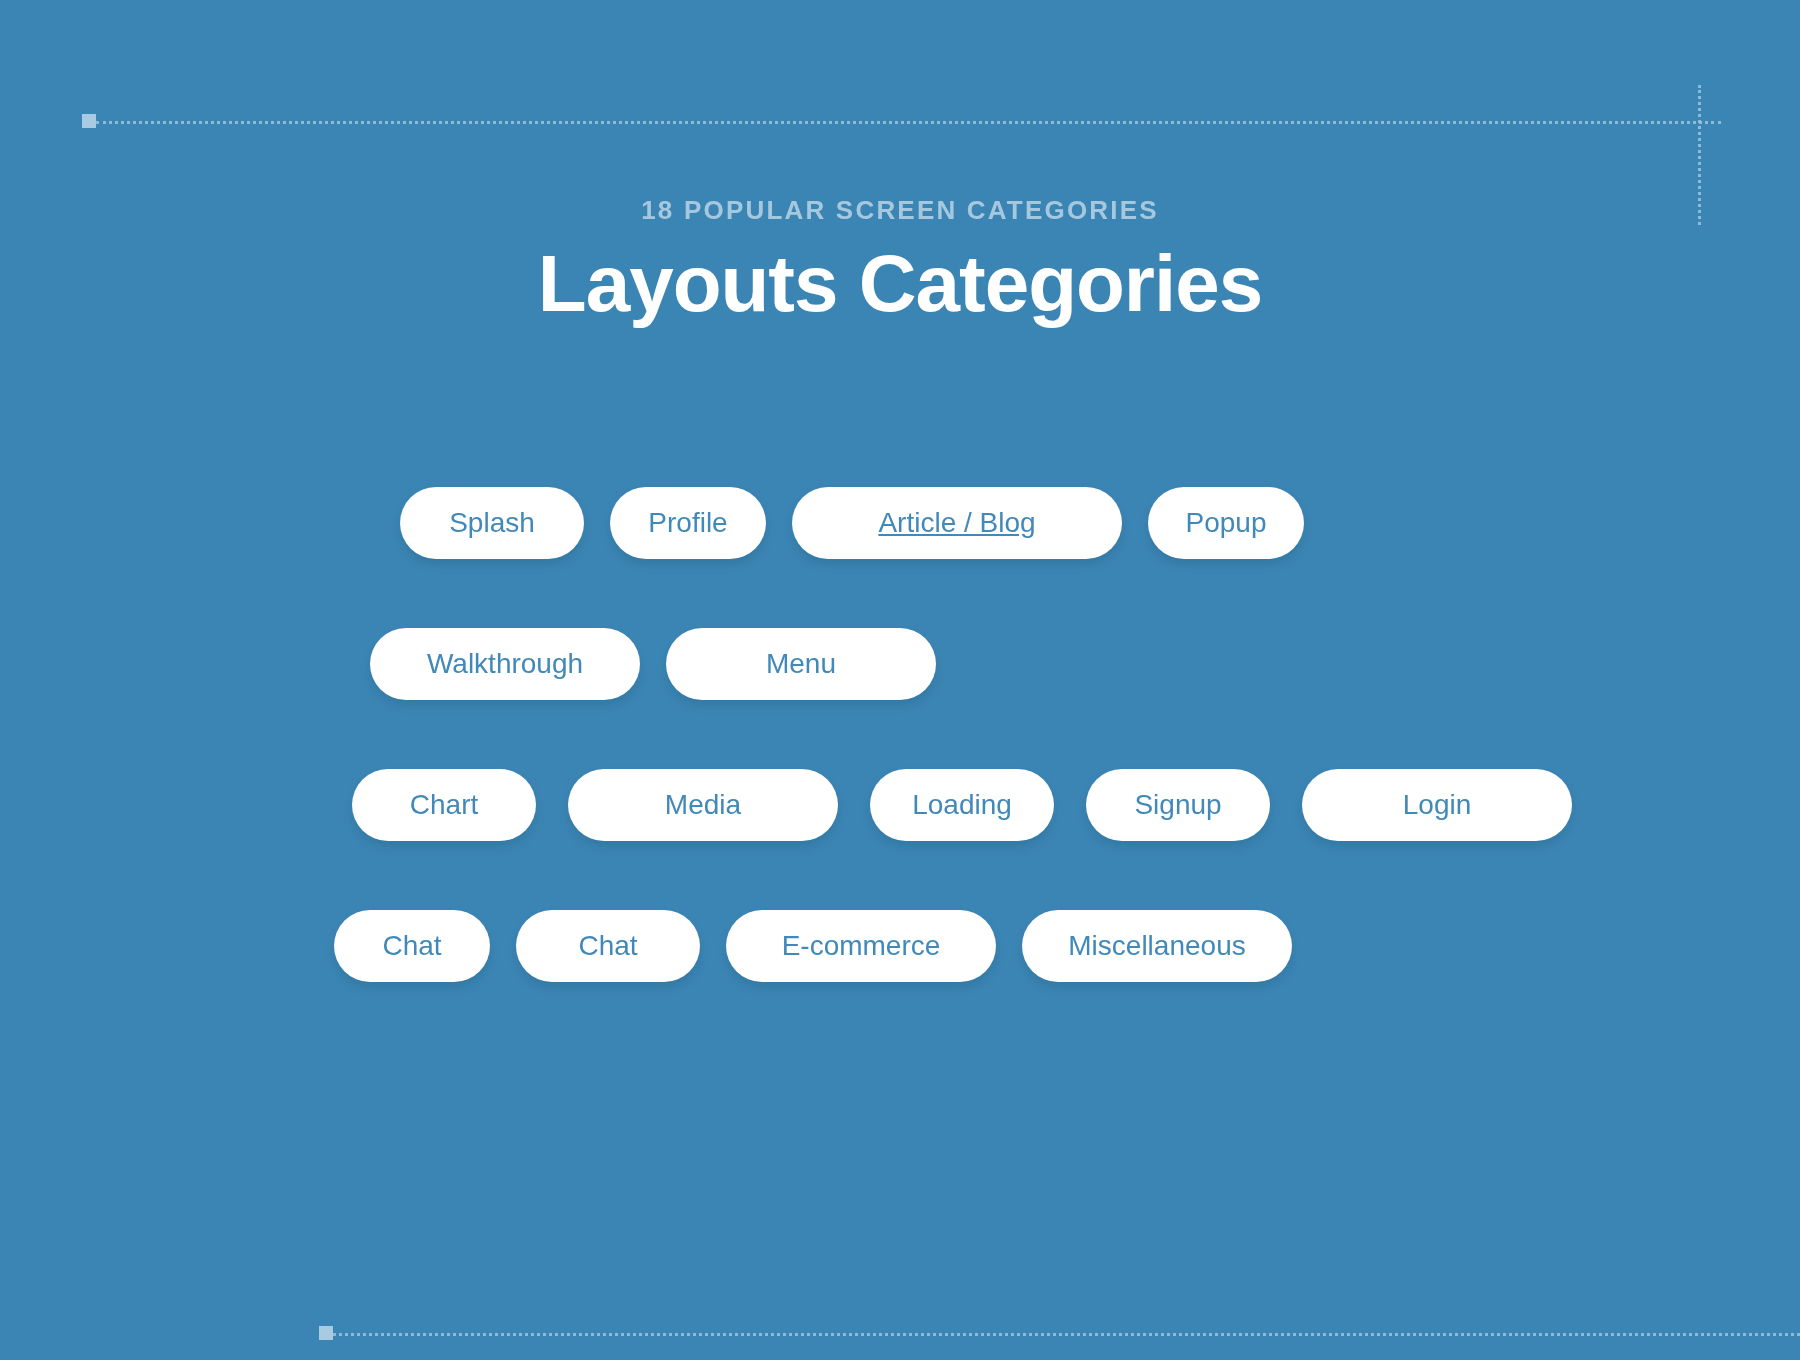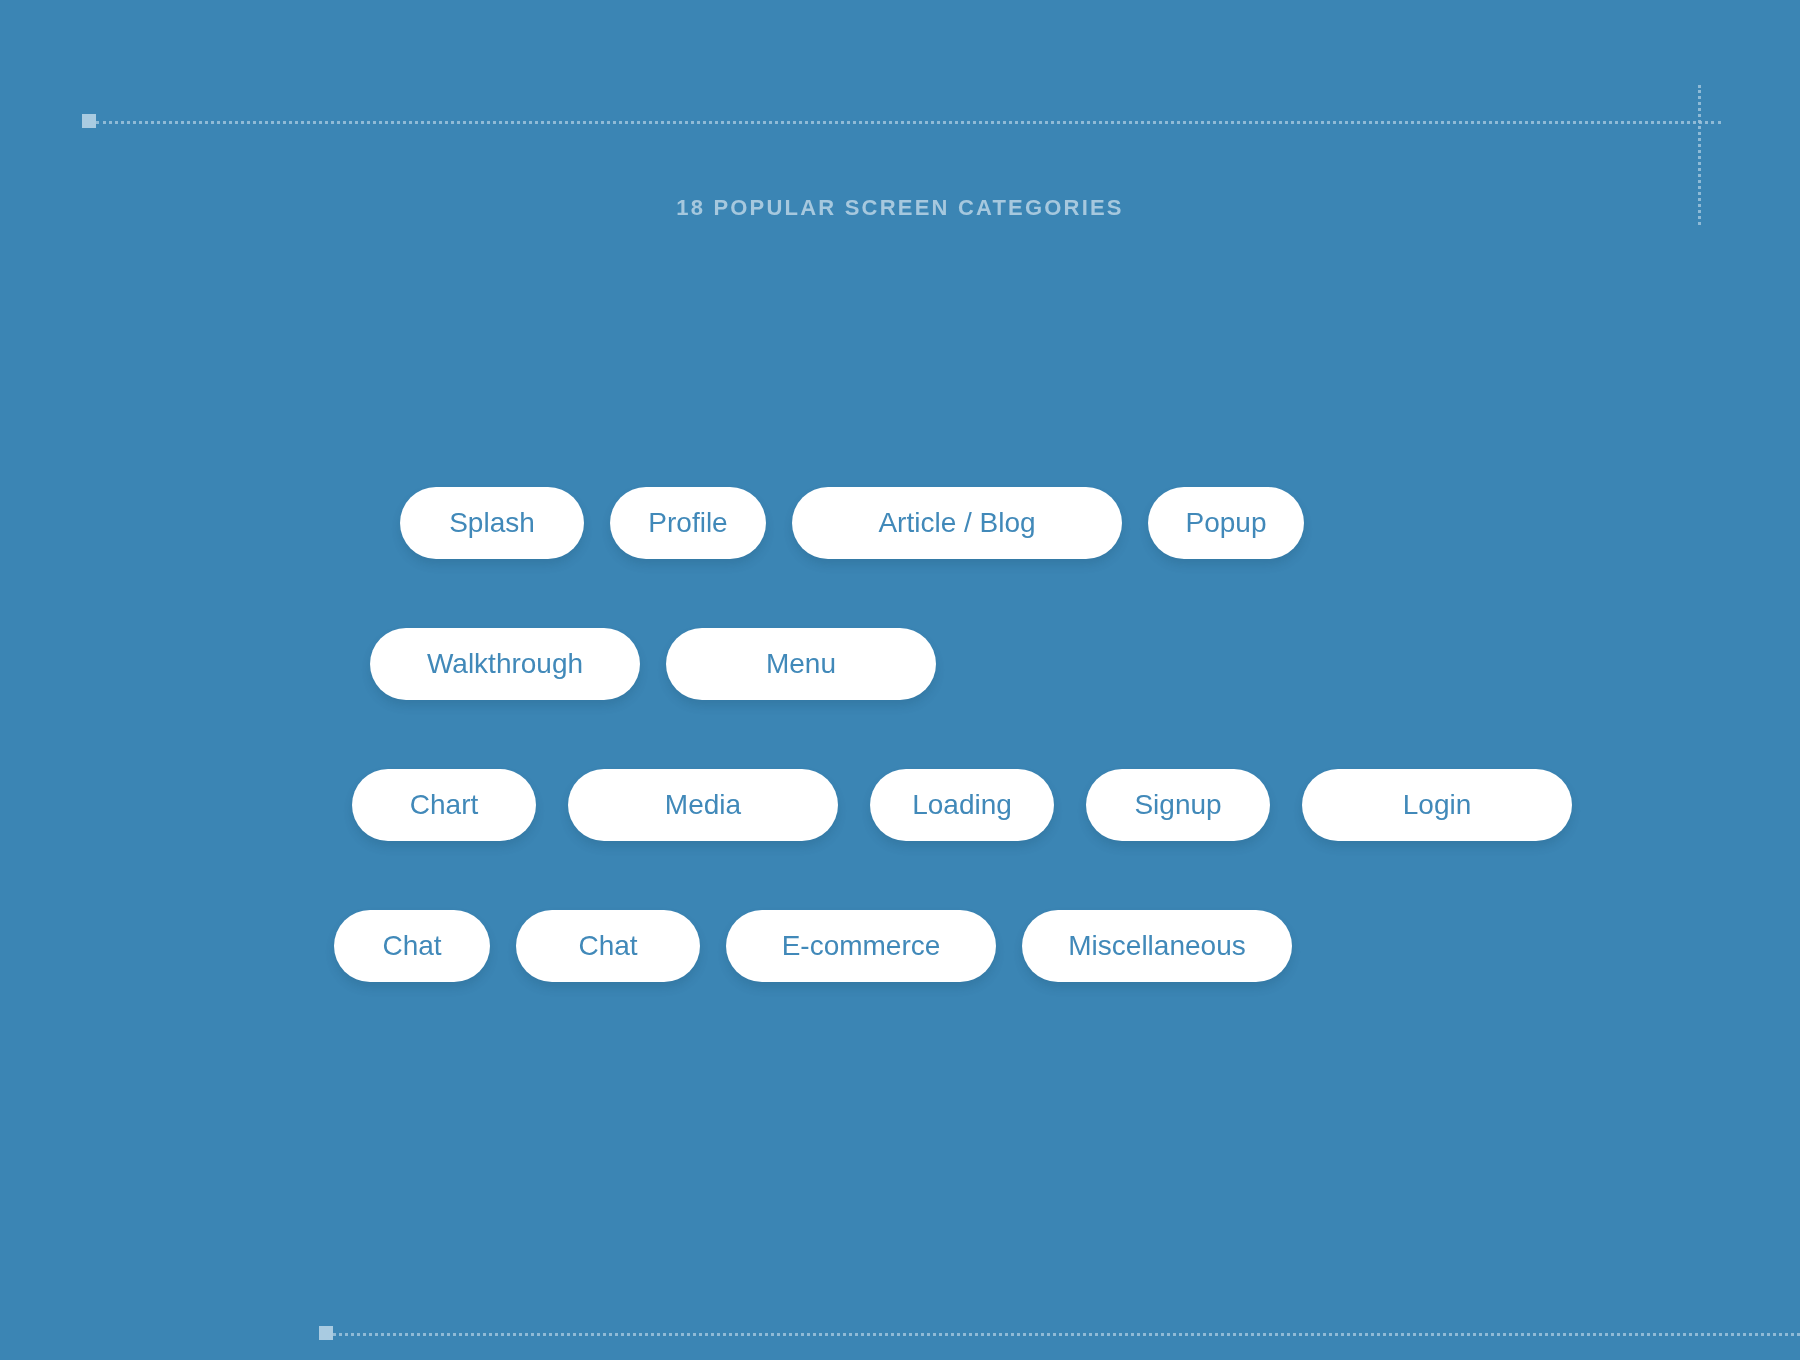--- a/index.html
+++ b/index.html
@@ -43,21 +43,21 @@
 
   
   .header {
     position: absolute;
     top: 195px;
     left: 0;
     width: 1800px;
     text-align: center;
   }
   .eyebrow {
-    font-size: 22px;
+    font-size: 26px;
     font-weight: bold;
     letter-spacing: 2.2px;
     color: #a6c8de;
     text-transform: uppercase;
     line-height: 1.2;
     margin: 0;
   }
   .page-title {
     margin: 16px 0 0 0;
     font-size: 80px;
@@ -99,33 +99,34 @@
     line-height: 1;
     white-space: nowrap;
     box-shadow: 0 6px 10px rgba(20, 60, 90, 0.16);
     cursor: pointer;
     box-sizing: border-box;
   }
   
   .pill.w-sm  { min-width: 156px; }
   .pill.w-md  { min-width: 184px; }
   .pill.w-xl  { min-width: 270px; text-align: center; }
-  .pill.w-xxl { min-width: 330px; }
+  .pill.w-xxl { min-width: 330px; text-decoration: underline; }
 </style>
 </head>
 <body>
 
 <div id="guide-top-handle" class="guide-handle"></div>
 <div id="guide-top" class="guide-h"></div>
 <div id="guide-right" class="guide-v"></div>
 <div id="guide-bottom-handle" class="guide-handle"></div>
 <div id="guide-bottom" class="guide-h"></div>
 
 <div class="header">
   <div class="eyebrow">18 POPULAR SCREEN CATEGORIES</div>
+  <div class="page-title">Layouts Categories</div>
 </div>
 
 <div class="rows">
   <div class="pill-row r1">
       <div class="pill w-md">Splash</div>
       <div class="pill w-sm">Profile</div>
       <div class="pill w-xxl">Article / Blog</div>
       <div class="pill w-sm">Popup</div>
     </div>
   <div class="pill-row r2">

